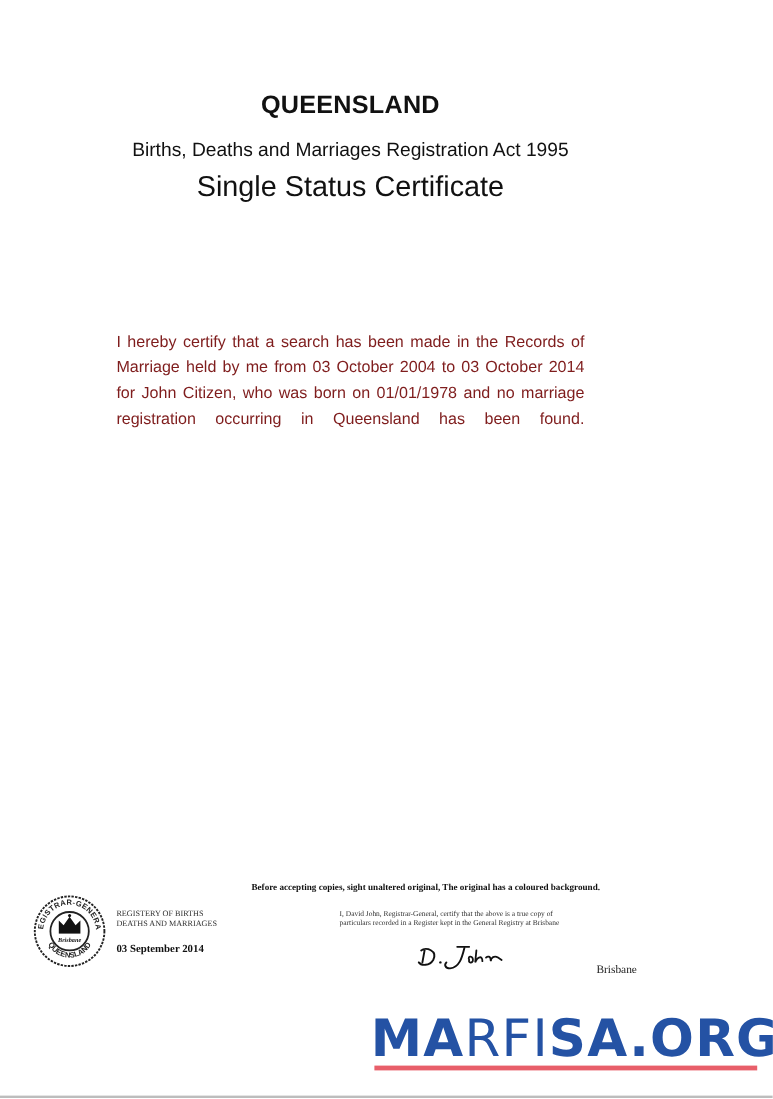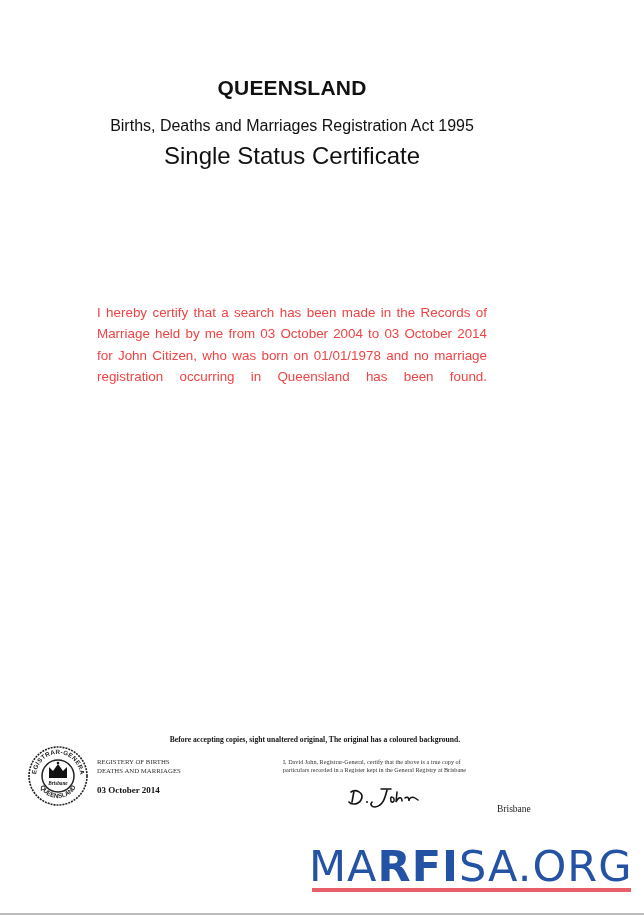--- a/index.html
+++ b/index.html
@@ -2,32 +2,32 @@
 <html><head>
 <meta charset="utf-8">
 <style>
   html, body { margin:0; padding:0; }
   body { width:644px; height:916px; background:#ffffff; position:relative; overflow:hidden;
          font-family:"Liberation Sans", sans-serif; color:#111; }
   .abs { position:absolute; }
   .title { left:0; width:584px; top:76px; text-align:center; font-weight:bold; font-size:21px; letter-spacing:0.2px; }
   .act { left:0; width:584px; top:117px; text-align:center; font-size:16px; }
   .heading { left:0; width:584px; top:142px; text-align:center; font-weight:normal; font-size:24px; }
-  .body-text { left:97px; width:390px; top:274px; font-size:13.4px; line-height:21.4px; text-align:justify; text-align-last:justify; color:#ef4444;margin-top:28px; }
+  .body-text { left:97px; width:390px; top:274px; font-size:13.4px; line-height:21.4px; text-align:justify; text-align-last:justify; color:#7f1d1d; }
   .serif { font-family:"Liberation Serif", serif; }
-  .notice { left:130px; width:370px; top:735px; text-align:center; font-weight:bold; font-size:7.6px; }
+  .notice { left:130px; width:370px; top:735px; text-align:right; font-weight:bold; font-size:7.6px; }
   .registry { left:97px; top:758px; font-size:6.8px; line-height:8.6px; color:#333; text-transform:uppercase; }
   .date { left:97px; top:785px; font-size:9px; font-weight:bold; }
   .cert-stmt { left:283px; top:758px; width:190px; font-size:6.2px; line-height:7.9px; color:#333; }
   .signature { left:345px; top:786px; }
   .registrar-label { left:497px; top:804px; font-size:9.5px; color:#222; }
   .seal { left:27px; top:745px; width:62px; height:62px; }
   .logo { left:309px; top:841px; font-size:43px; letter-spacing:1px; color:#2452a4; font-family:"DejaVu Sans", sans-serif; }
-  .logo .thin { font-weight:normal; }
-  .logo .bold { font-weight:bold; }
+  .logo .thin { font-weight:bold; }
+  .logo .bold { font-weight:normal; }
   .logo-underline { left:312px; top:888px; width:319px; height:4px; background:#e85f6a; }
   .bottom-rule { left:0; top:913px; width:644px; height:2px; background:#bdbdbd; }
 </style>
 </head>
 <body>
 
 <div class="abs title">QUEENSLAND</div>
 <div class="abs act">Births, Deaths and Marriages Registration Act 1995</div>
 <div class="abs heading">Single Status Certificate</div>
 
@@ -55,21 +55,21 @@
       <circle cx="31" cy="18" r="1.3" fill="#111"></circle>
     </g>
     <text x="31" y="40" font-family="Liberation Serif, serif" font-size="5.2" font-style="italic" font-weight="bold" text-anchor="middle" fill="#111">Brisbane</text>
   </svg>
 </div>
 
 <div class="abs registry serif">
   <div>Registery of Births</div>
   <div>Deaths and Marriages</div>
 </div>
-<div class="abs date serif">03 October 2014</div>
+<div class="abs date serif">03 September 2014</div>
 
 <div class="abs cert-stmt serif">I, David John, Registrar-General, certify that the above is a true copy of particulars recorded in a Register kept in the General Registry at Brisbane</div>
 
 <div class="abs signature">
   <svg width="80" height="26" viewBox="0 0 80 26">
     <path d="M6 6 C10 3, 20 6, 16 14 C13 19, 6 19, 4 16 M9 5 L7 16" fill="none" stroke="#111" stroke-width="1.6" stroke-linecap="round"></path>
     <circle cx="22" cy="16" r="1" fill="#111"></circle>
     <path d="M42 4 C40 12, 38 20, 30 21 C26 21, 25 18, 27 16" fill="none" stroke="#111" stroke-width="1.6" stroke-linecap="round"></path>
     <path d="M36 3 L46 3" fill="none" stroke="#111" stroke-width="1.5" stroke-linecap="round"></path>
     <path d="M46 14 C44 10, 50 10, 49 15 C48 17, 45 16, 46 14 M52 6 L51 16 C53 11, 57 10, 57 15 M60 12 C61 11, 64 10, 64 15 C64 12, 67 10, 70 12 L73 14" fill="none" stroke="#111" stroke-width="1.5" stroke-linecap="round"></path>

